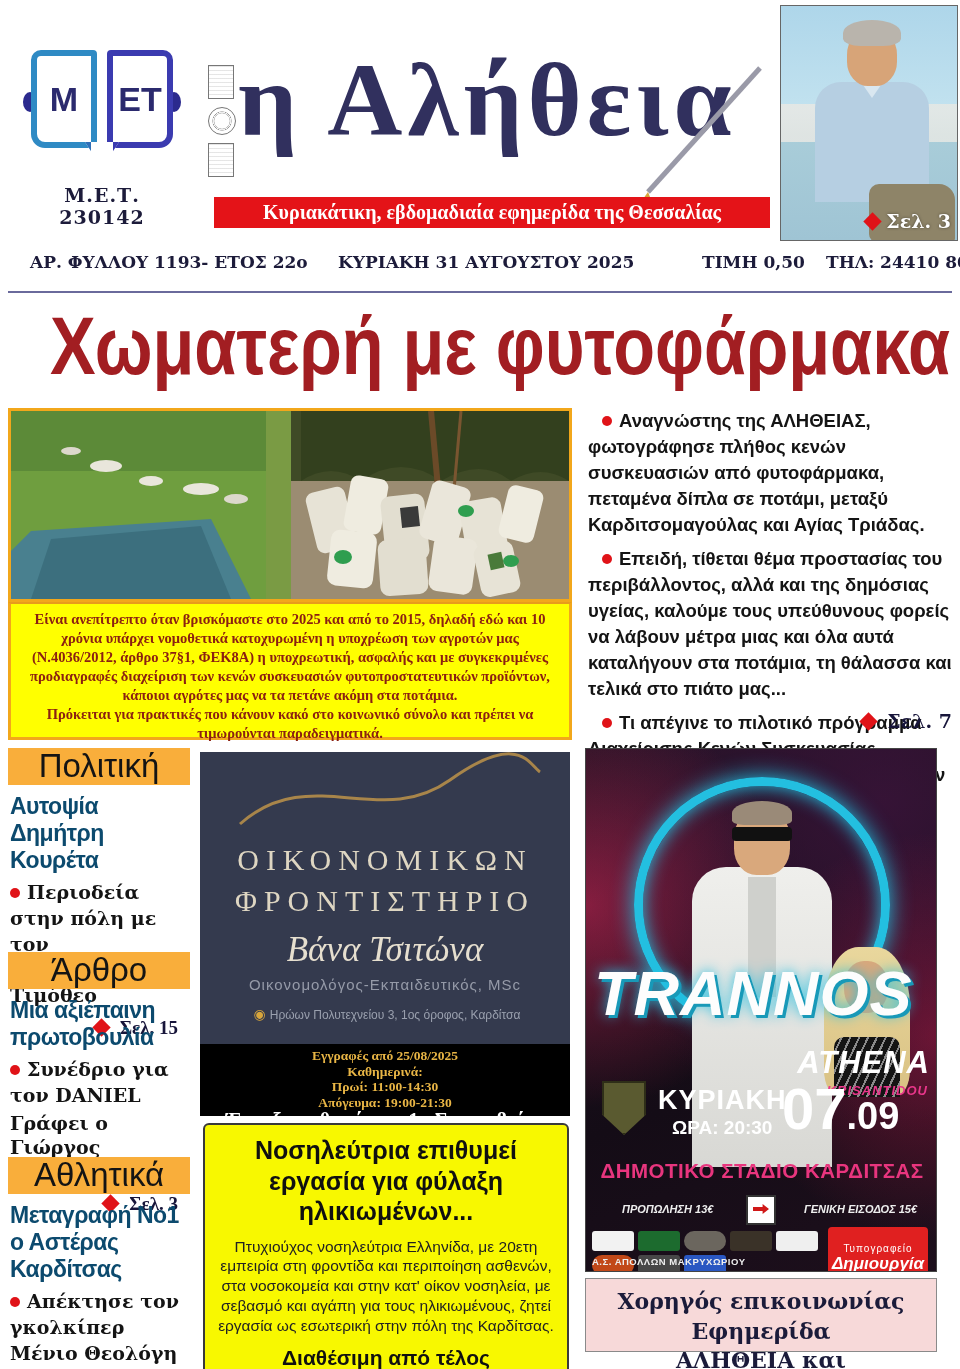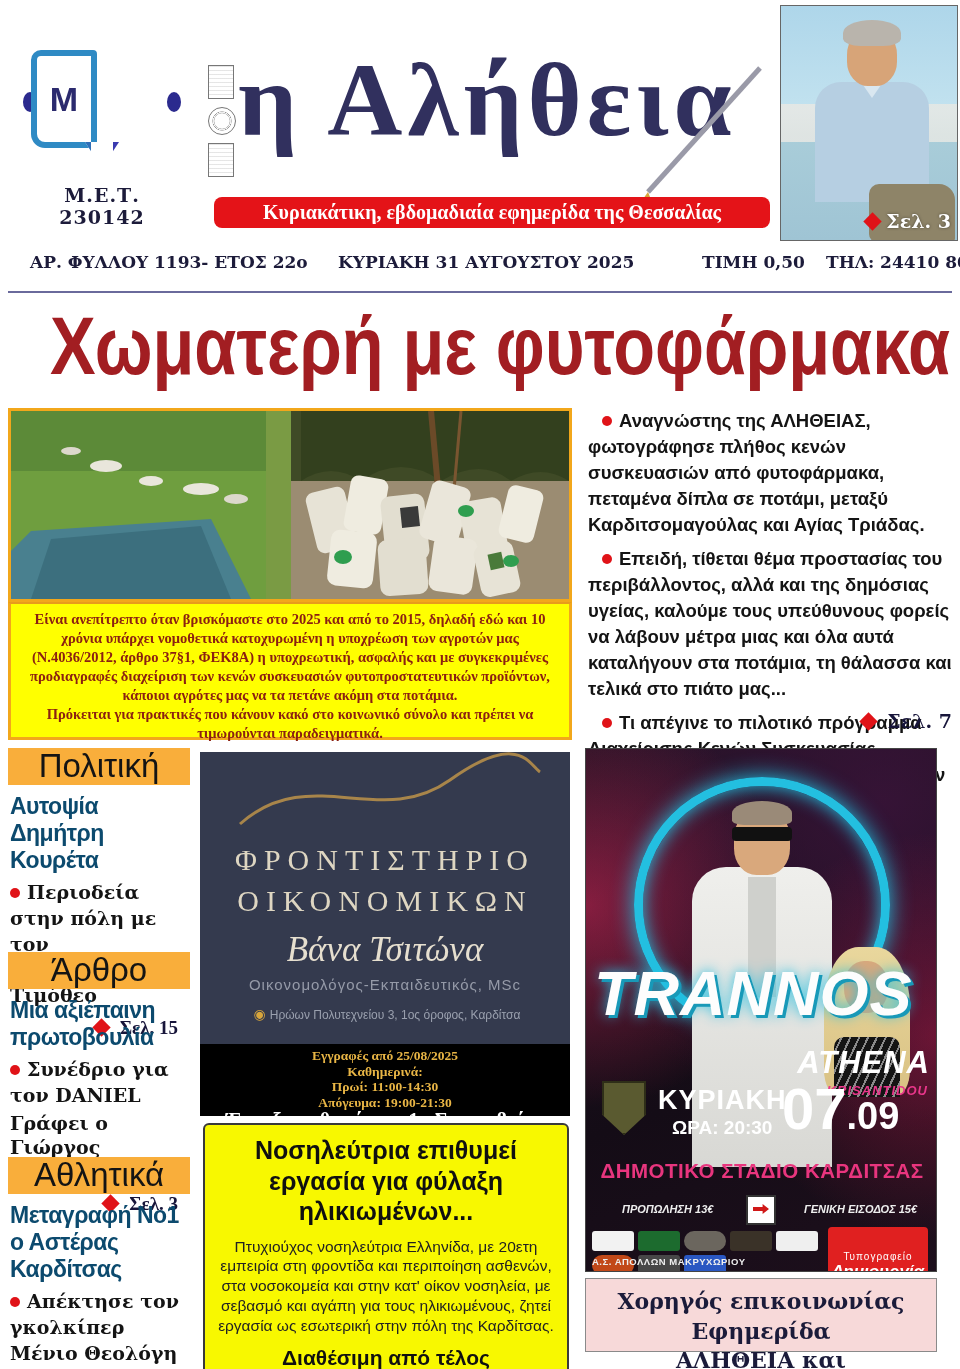--- a/index.html
+++ b/index.html
@@ -16,21 +16,21 @@
   .met-dot.l { left:-4px; } .met-dot.r { right:-4px; }
   .met-vee { position:absolute; left:50%; top:92px; width:34px; height:26px; transform:translateX(-50%); border-left:6px solid #2f6fb8; border-right:6px solid #3b3bb0; clip-path:polygon(0 0,100% 0,50% 100%); background:#fff; }
   .met-caption { margin-top:14px; font-family:"DejaVu Serif", serif; font-weight:bold; font-size:19px; color:#1c1b3a; letter-spacing:1px; }
 
   .masthead { position:absolute; left:200px; top:30px; width:575px; height:205px; }
   .press-badges { position:absolute; left:8px; top:35px; width:30px; }
   .press-badge { width:26px; height:34px; border:1px solid #777; margin-bottom:8px; background:repeating-linear-gradient(0deg,#fff,#fff 3px,#ccc 4px); }
   .press-badge.round { border-radius:50%; width:28px; height:28px; background:radial-gradient(circle,#fff 40%,#bbb 42%,#fff 48%,#999 50%,#fff 54%); }
   .mast-title { position:absolute; left:38px; top:18px; width:530px; font-family:"Liberation Serif", serif; font-weight:bold; font-size:104px; line-height:1; letter-spacing:5px; color:#31305e; white-space:nowrap; }
   .mast-quill { position:absolute; left:0; top:0; width:575px; height:205px; pointer-events:none; }
-  .mast-band { position:absolute; left:14px; top:167px; width:556px; height:31px; background:#e41318; color:#ffffff; font-family:"Liberation Serif", serif; font-weight:bold; font-size:20px; text-align:center; line-height:31px;border-radius:8px; }
+  .mast-band { position:absolute; left:14px; top:167px; width:556px; height:31px; background:#e41318; color:#ffffff; font-family:"Liberation Serif", serif; font-weight:bold; font-size:20px; text-align:center; line-height:31px; }
 
   .man-photo { position:absolute; left:780px; top:5px; width:178px; height:236px; border:1px solid #666; overflow:hidden; background:linear-gradient(180deg,#aed6ea 0%,#c2e2ef 45%,#a9cdd9 55%,#9fc4d4 100%); }
   .mp-buildings { position:absolute; left:0; top:98px; width:178px; height:38px; background:linear-gradient(90deg,#e8e8e4 0 22%,#cfd6d8 22% 30%,#f0efe9 30% 55%,#d8dde0 55% 70%,#e6e8e4 70% 100%); opacity:.85; }
   .mp-head { position:absolute; left:66px; top:22px; width:50px; height:58px; background:#d7a478; border-radius:46% 46% 42% 42%; }
   .mp-hair { position:absolute; left:62px; top:14px; width:58px; height:26px; background:#b9b4ac; border-radius:50% 50% 30% 30%; }
   .mp-shirt { position:absolute; left:34px; top:76px; width:114px; height:120px; background:#b6cfe2; border-radius:26px 26px 0 0; }
   .mp-collar { position:absolute; left:80px; top:76px; width:22px; height:16px; background:#d9e7f0; clip-path:polygon(0 0,100% 0,50% 100%); }
   .mp-jacket { position:absolute; left:88px; top:178px; width:86px; height:58px; background:#8e8468; border-radius:10px 16px 4px 8px; }
   .mp-badge { position:absolute; right:6px; bottom:8px; display:flex; align-items:center; gap:7px; }
   .diamond { width:13px; height:13px; background:#e01318; transform:rotate(45deg); }
@@ -117,37 +117,38 @@
   .c-presale { position:absolute; left:36px; top:8px; font-size:11px; font-style:italic; font-weight:700; color:#eee; }
   .c-tick-logo { position:absolute; left:160px; top:0; width:30px; height:30px; background:#fff; border:2px solid #333; }
   .c-tick-logo::after { content:""; position:absolute; left:5px; top:7px; width:16px; height:10px; background:#d01818; clip-path:polygon(0 30%,60% 30%,60% 0,100% 50%,60% 100%,60% 70%,0 70%); }
   .c-entry { position:absolute; left:218px; top:8px; font-size:11px; font-style:italic; font-weight:700; color:#eee; }
   .c-sponsors { position:absolute; left:6px; top:482px; width:240px; display:flex; flex-wrap:wrap; gap:4px; align-items:center; }
   .sp { width:42px; height:20px; border-radius:3px; }
   .sp1 { background:#f2f2f2; } .sp2 { background:#1c6b2e; } .sp3 { background:#6b665e; border-radius:10px; }
   .sp4 { background:#3a3228; } .sp5 { background:#efefef; } .sp6 { background:#c24818; border-radius:10px; }
   .sp7 { background:#474747; } .sp8 { background:#2a57c2; }
   .c-organizer { position:absolute; left:6px; bottom:4px; font-size:9.5px; font-weight:700; color:#eee; letter-spacing:0.5px; }
-  .c-print { position:absolute; right:8px; top:478px; width:100px; height:62px; background:#e02020; border-radius:4px; color:#fff; text-align:center; padding-top:24px; }
+  .c-print { position:absolute; right:8px; top:478px; width:100px; height:62px; background:#e02020; border-radius:4px; color:#fff; text-align:center; padding-top:16px; }
   .c-print .pl1 { font-size:10px; letter-spacing:1px; }
   .c-print .pl2 { font-size:17px; font-weight:800; font-style:italic; }
 
   
   .sponsor-box { position:absolute; left:585px; top:1278px; width:352px; height:74px; background:#f7d9d9; border:1px solid #8a8a8a; text-align:center; font-family:"DejaVu Serif", serif; font-weight:bold; font-size:22px; color:#1b1b3a; padding-top:8px; line-height:1.35; }
 </style>
 </head>
 <body>
 
 <div id="page">
 
   <div class="met-block">
     <div class="met-book">
       <div class="met-dot l"></div>
       <div class="met-dot r"></div>
       <div class="met-page left">M</div>
+      <div class="met-page right">ET</div>
       <div class="met-vee"></div>
     </div>
     <div class="met-caption">Μ.Ε.Τ.  230142</div>
   </div>
 
   <div class="masthead">
     <div class="press-badges">
       <div class="press-badge"></div>
       <div class="press-badge round"></div>
       <div class="press-badge"></div>
@@ -263,22 +264,22 @@
     <div class="side-headline">Μεταγραφή Νο1 ο Αστέρας Καρδίτσας</div>
     <div class="side-bullet"><span class="dot"></span><span>Απέκτησε τον γκολκίπερ Μένιο Θεολόγη</span></div>
 
   </div>
 
   <div class="tutor-ad">
     <svg class="tutor-curve" viewBox="0 0 370 80">
       <path d="M 40 72 C 110 10, 180 78, 250 28 S 330 14, 340 20" stroke="#a8854a" stroke-width="3" fill="none"></path>
     </svg>
     <div class="tutor-title">
+      <div>ΟΙΚΟΝΟΜΙΚΩΝ</div>
       <div>ΦΡΟΝΤΙΣΤΗΡΙΟ</div>
-      <div>ΟΙΚΟΝΟΜΙΚΩΝ</div>
     </div>
     <div class="tutor-name">Βάνα Τσιτώνα</div>
     <div class="tutor-sub">Οικονομολόγος-Εκπαιδευτικός, MSc</div>
     <div class="tutor-contact">
       <div class="row">
         <span class="cicon">◉</span><span>Ηρώων Πολυτεχνείου 3, 1ος όροφος, Καρδίτσα</span>
       </div>
     </div>
     <div class="tutor-sched">
       <div>Εγγραφές από 25/08/2025</div>

